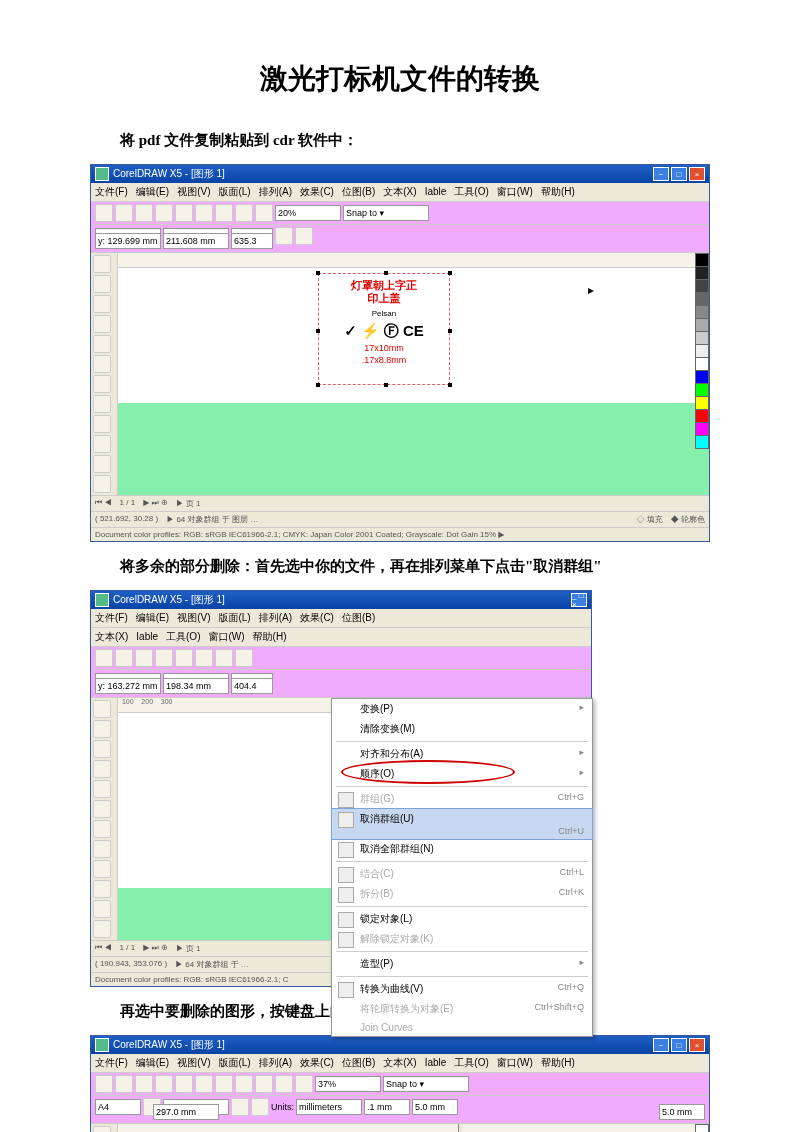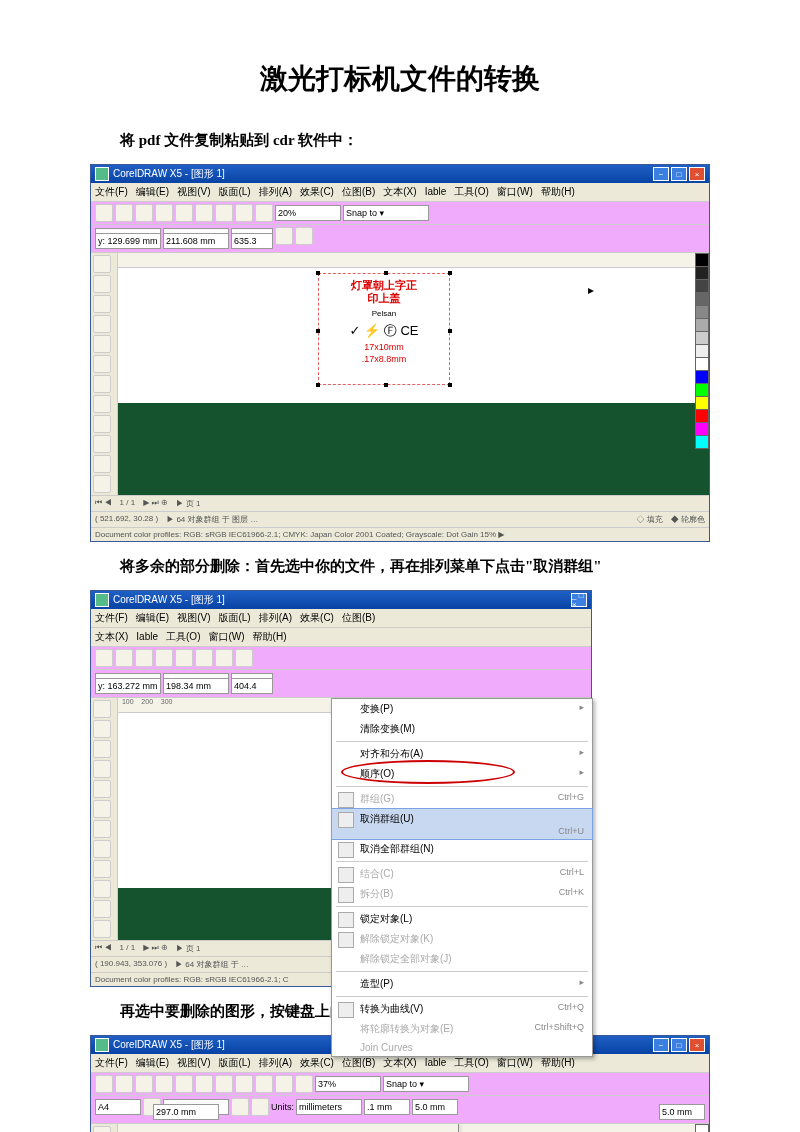--- a/index.html
+++ b/index.html
@@ -11,21 +11,21 @@
   .titlebar { background:linear-gradient(#1f5fc4,#0843a5); color:#fff; font-size:10px; padding:2px 4px; display:flex; align-items:center; }
   .titlebar .ico { width:12px; height:12px; background:#5b8; margin-right:4px; border:1px solid #fff; }
   .winbtns { margin-left:auto; display:flex; gap:2px; }
   .winbtns span { width:14px; height:12px; background:#3b7fe0; border:1px solid #fff; display:inline-flex; align-items:center; justify-content:center; font-size:8px; color:#fff; }
   .winbtns .cls { background:#e05030; }
   .menubar { background:#ece9d8; font-size:10px; padding:2px 4px; border-bottom:1px solid #ccc; }
   .menubar span { margin-right:8px; cursor:default;text-align:right; }
   .toolbar { background:#f0abfc; border-bottom:1px solid #ccc; padding:2px 4px; display:flex; align-items:center; gap:2px; font-size:9px; min-height:18px; }
   .tbtn { width:16px; height:16px; background:#f5f2e8; border:1px solid #ccc; border-radius:2px; display:inline-block; }
   .tfield { height:14px; width:60px; background:#fff; border:1px solid #999; font-size:9px; padding:0 2px; display:inline-flex; align-items:center; }
-  .body-row { display:flex; background:#14532d;justify-content:flex-end; }
+  .body-row { display:flex; background:#86efac;justify-content:flex-end; }
   .vtool { width:22px; background:#ece9d8; border-right:1px solid #ccc; display:flex; flex-direction:column; gap:2px; padding:2px; }
   .vbtn { width:16px; height:16px; background:#f5f2e8; border:1px solid #ccc; border-radius:2px; }
   .canvas { flex:1; background:#fff; position:relative; overflow:hidden; }
   .ruler-h { height:14px; background:#f5f2e8; border-bottom:1px solid #ccc; font-size:7px; color:#666; position:relative; }
   .palette { width:14px; display:flex; flex-direction:column; }
   .palette div { height:12px; border:1px solid #666; margin-bottom:-1px; }
   .status { background:#ece9d8; border-top:1px solid #ccc; font-size:8px; color:#555; padding:2px 4px; display:flex; gap:8px; }
 
   
   .art1 { position:absolute; left:200px; top:20px; width:120px; height:100px; border:1px dashed #e06060; padding:5px; text-align:center; }
@@ -103,21 +103,21 @@
           <div class="vbtn"></div>
           <div class="vbtn"></div>
           <div class="vbtn"></div>
         </div>
       <div class="canvas" style="height:150px">
         <div class="ruler-h"></div>
         <div class="art1">
           <div class="red">灯罩朝上字正</div>
           <div class="red">印上盖</div>
           <div class="blk">Pelsan</div>
-          <div class="blk" style="font-size:13px;font-weight:normal">✓ ⚡ Ⓕ <span>CE</span></div>
+          <div class="blk" style="font-size:15px;font-weight:bold">✓ ⚡ Ⓕ <span>CE</span></div>
           <div class="sz">17x10mm</div>
           <div class="sz">.17x8.8mm</div>
           <span class="handle" style="left:-3px;top:-3px"></span>
             <span class="handle" style="right:-3px;top:-3px"></span>
           <span class="handle" style="left:-3px;bottom:-3px"></span>
             <span class="handle" style="right:-3px;bottom:-3px"></span>
           <span class="handle" style="left:50%;top:-3px"></span>
             <span class="handle" style="left:50%;bottom:-3px"></span>
           <span class="handle" style="top:50%;left:-3px"></span>
             <span class="handle" style="top:50%;right:-3px"></span>
@@ -254,23 +254,20 @@
           </div>
           <div class="sep"></div>
           <div class="mi">
             <span class="mico"></span>
             <span>锁定对象(L)</span>
           </div>
           <div class="mi dis">
             <span class="mico"></span>
             <span>解除锁定对象(K)</span>
           </div>
-          <div class="mi dis">
-            <span>解除锁定全部对象(J)</span>
-          </div>
           <div class="sep"></div>
           <div class="mi">
             <span>造型(P)</span>
             <span class="sc">▸</span>
           </div>
           <div class="sep"></div>
           <div class="mi">
             <span class="mico"></span>
             <span>转换为曲线(V)</span>
             <span class="sc">Ctrl+Q</span>

